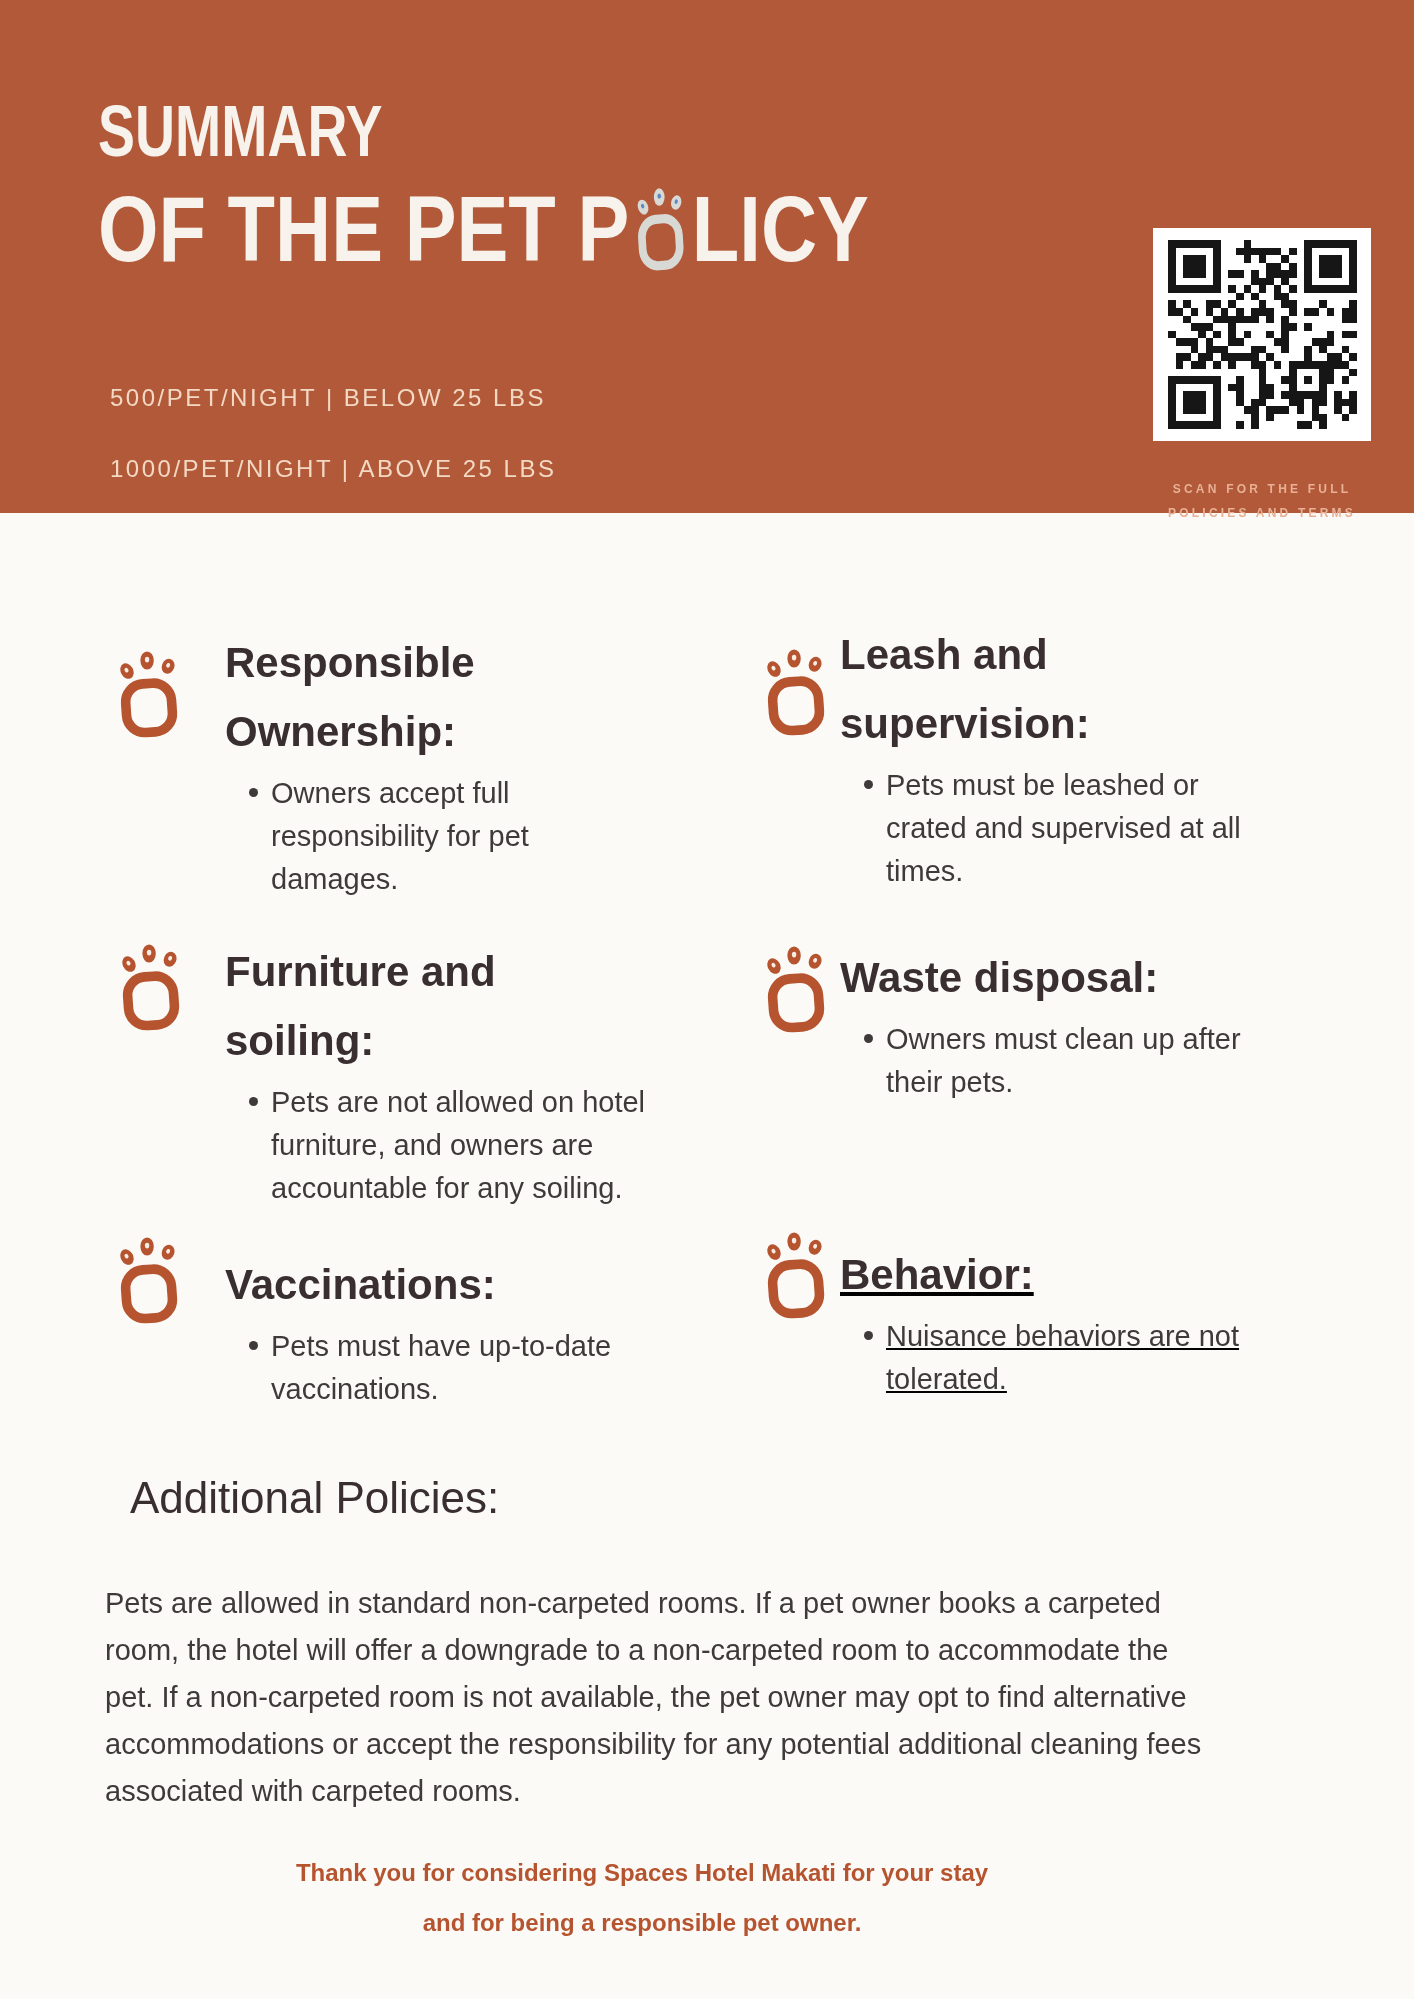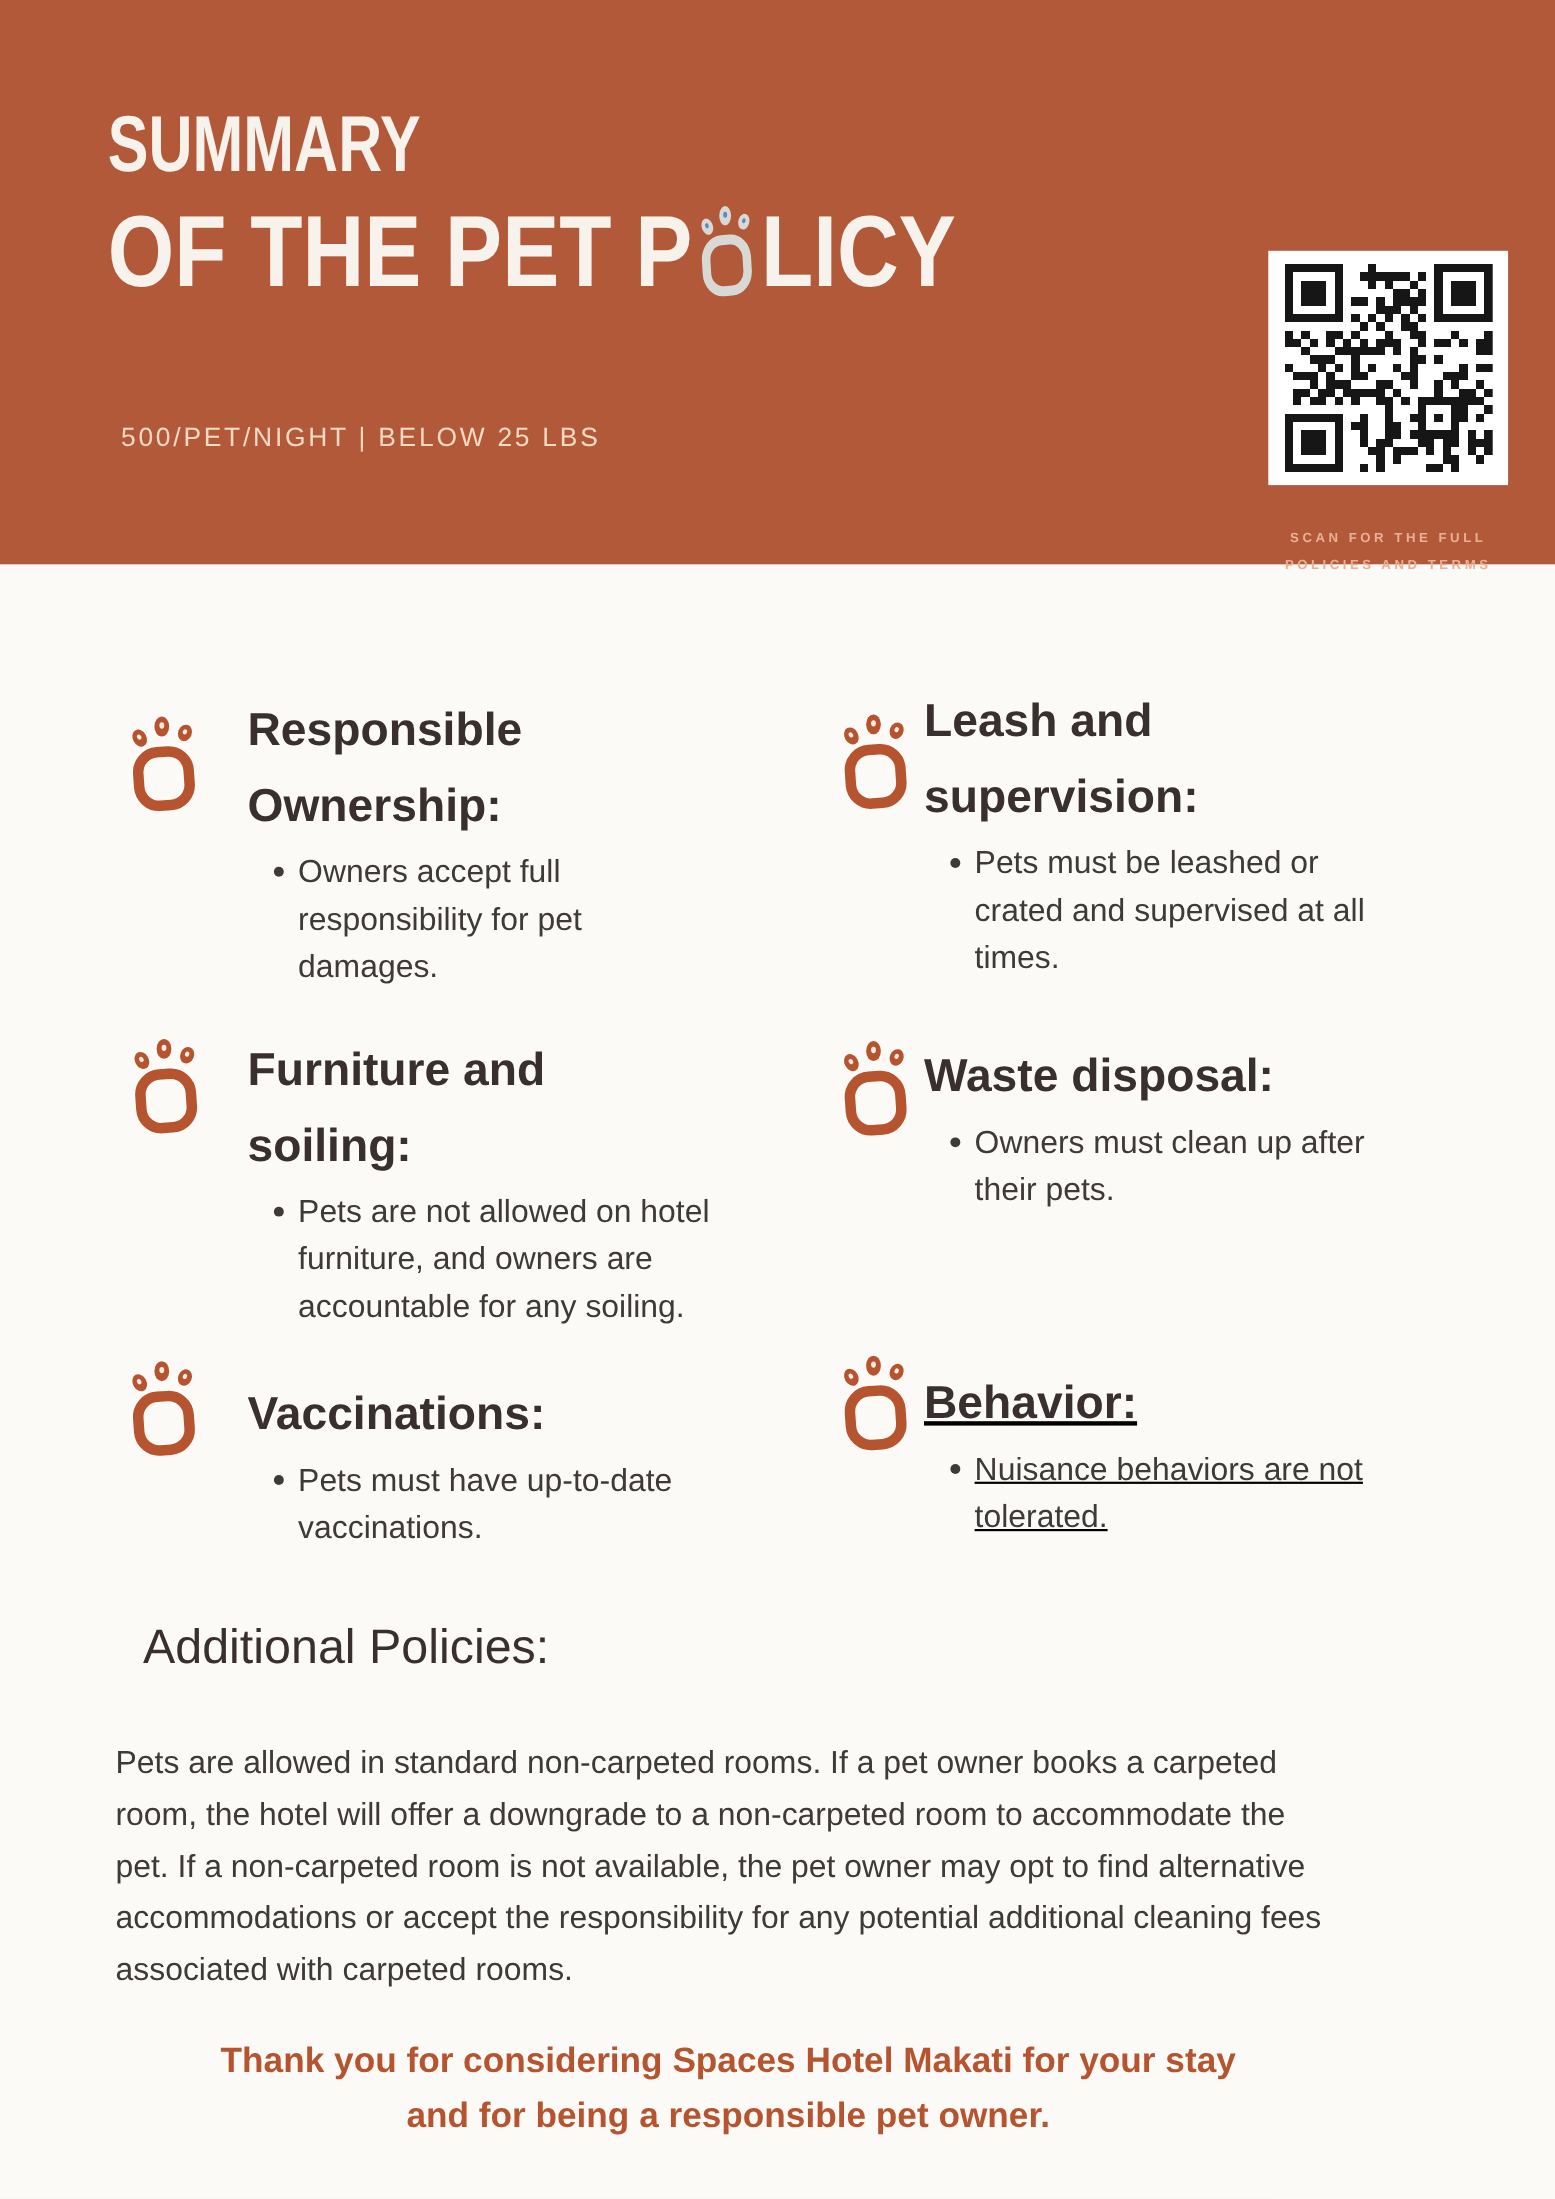--- a/index.html
+++ b/index.html
@@ -51,22 +51,22 @@
     position:absolute;left:130px;top:1468px;margin:0;
     font-size:44px;line-height:60px;font-weight:normal;color:var(--heading-color,#3a2f30);
   }
   .additional-body{
     position:absolute;left:105px;top:1580px;width:1265px;margin:0;
     font-size:29px;line-height:47px;color:var(--body-color,#3e3a3a);white-space:pre-line;
   }
   
   .thanks{
     position:absolute;left:0;top:1848px;width:1284px;margin:0;
-    text-align:center;font-size:32px;line-height:50px;font-weight:bold;
-    color:var(--accent,#b6532e);white-space:pre-line;padding-left:20px;
+    text-align:center;font-size:24px;line-height:50px;font-weight:bold;
+    color:var(--accent,#b6532e);white-space:pre-line;
   }
 </style>
 </head>
 <body>
 
 <svg width="0" height="0" style="position:absolute" aria-hidden="true">
   <symbol id="paw" viewBox="0 0 64 92">
     <g fill="currentColor">
       <ellipse cx="9" cy="22" rx="6.5" ry="8.5" transform="rotate(-28 9 22)"></ellipse>
       <ellipse cx="30" cy="11" rx="7" ry="9.5"></ellipse>
@@ -86,20 +86,21 @@
   <header class="hero">
     <div class="title">
       <div class="title-l1">SUMMARY</div>
       <div class="title-l2"><span>OF THE PET P</span><svg class="paw title-paw">
             <use href="#paw"></use>
           </svg><span>LICY</span></div>
     </div>
 
     <div class="pricing">
       <div class="price-line">500/PET/NIGHT | BELOW 25 LBS</div>
+      <div class="price-line">1000/PET/NIGHT | ABOVE 25 LBS</div>
     </div>
 
     <div class="qr-box">
       <svg id="qr-svg" viewBox="0 0 25 25">
           <rect x="0" y="0" width="25" height="25" fill="#ffffff"></rect>
           <rect x="10" y="0" width="1" height="1" fill="#161616"></rect>
           <rect x="9" y="1" width="1" height="1" fill="#161616"></rect>
           <rect x="10" y="1" width="1" height="1" fill="#161616"></rect>
           <rect x="11" y="1" width="1" height="1" fill="#161616"></rect>
           <rect x="12" y="1" width="1" height="1" fill="#161616"></rect>

